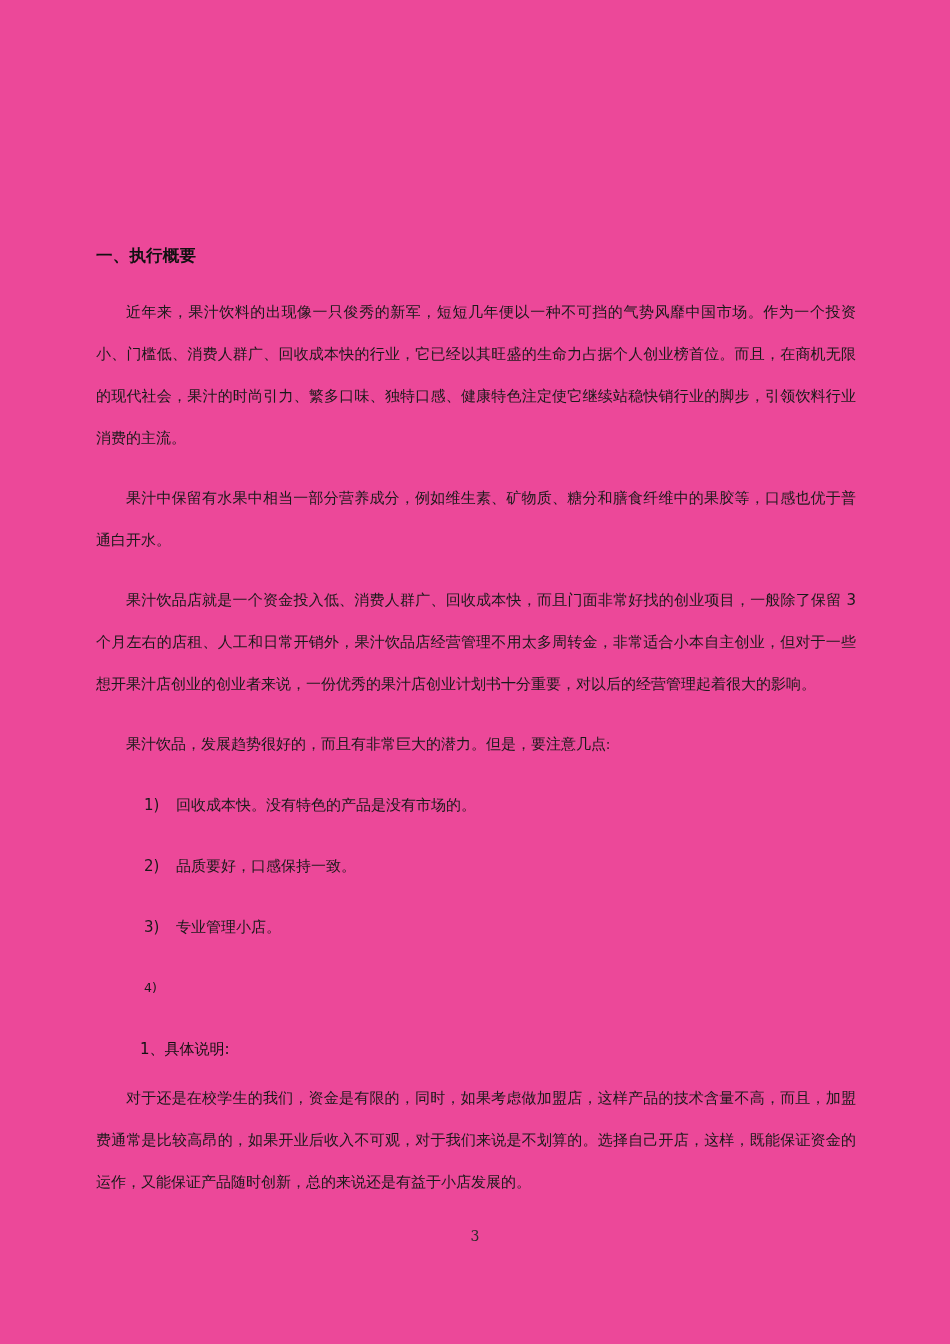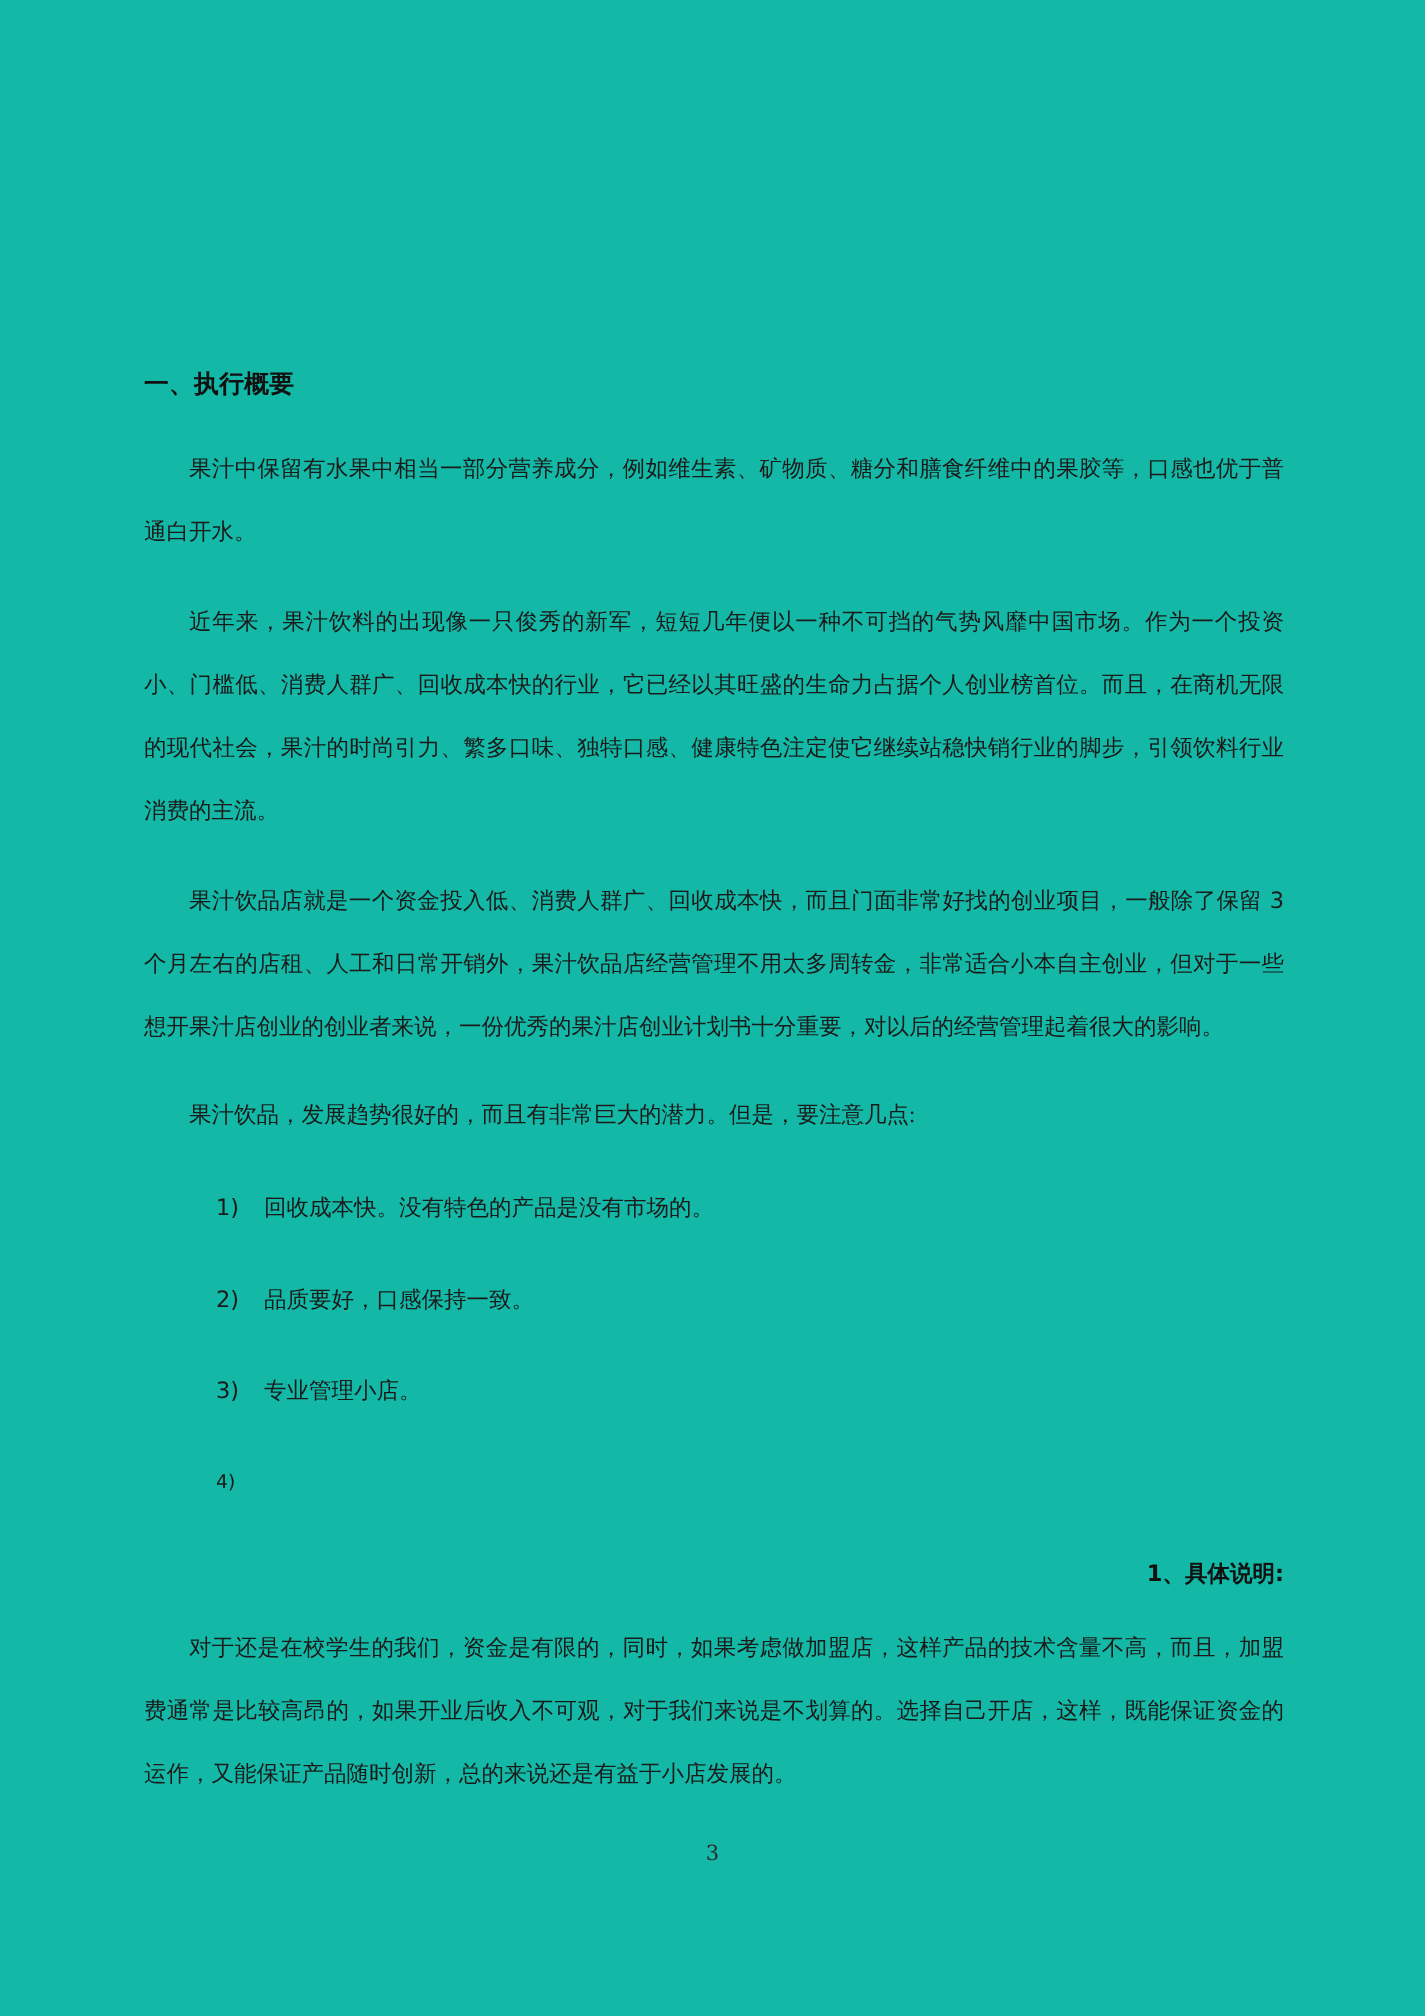--- a/index.html
+++ b/index.html
@@ -6,21 +6,21 @@
   html, body {
     margin: 0;
     padding: 0;
     background: #ffffff;
   }
 
   .page {
     position: relative;
     width: 950px;
     height: 1344px;
-    background: #14b8a6;
+    background: #ec4899;
     overflow: hidden;
     font-family: "DejaVu Sans", "Liberation Sans", sans-serif;
     color: #1a1a1a;
     -webkit-font-smoothing: antialiased;
   }
 
   .page-body {
     position: absolute;
     left: 96px;
     top: 0;
@@ -83,26 +83,25 @@
     font-size: 12.5px;
   }
 
   .list-item .item-text {
     flex: 1 1 auto;
   }
 
   
   .sub-heading {
     font-size: 15px;
-    font-weight: 700;
+    font-weight: 400;
     line-height: 40px;
     margin: 10px 0 8px 0;
     padding-left: 44px;
     color: #111111;
-    text-align: right;
   }
 
   .sub-heading.flush {
     padding-left: 0;
     margin-top: 16px;
   }
 
   
   .page-number {
     position: absolute;
@@ -119,23 +118,23 @@
 <body>
 
 <div class="page">
 
   <div class="page-body">
 
     <div class="top-spacer"></div>
 
     <h1 class="section-heading">一、执行概要</h1>
 
+    <p class="para">近年来，果汁饮料的出现像一只俊秀的新军，短短几年便以一种不可挡的气势风靡中国市场。作为一个投资小、门槛低、消费人群广、回收成本快的行业，它已经以其旺盛的生命力占据个人创业榜首位。而且，在商机无限的现代社会，果汁的时尚引力、繁多口味、独特口感、健康特色注定使它继续站稳快销行业的脚步，引领饮料行业消费的主流。</p>
+
     <p class="para">果汁中保留有水果中相当一部分营养成分，例如维生素、矿物质、糖分和膳食纤维中的果胶等，口感也优于普通白开水。</p>
-
-    <p class="para">近年来，果汁饮料的出现像一只俊秀的新军，短短几年便以一种不可挡的气势风靡中国市场。作为一个投资小、门槛低、消费人群广、回收成本快的行业，它已经以其旺盛的生命力占据个人创业榜首位。而且，在商机无限的现代社会，果汁的时尚引力、繁多口味、独特口感、健康特色注定使它继续站稳快销行业的脚步，引领饮料行业消费的主流。</p>
 
     <p class="para">果汁饮品店就是一个资金投入低、消费人群广、回收成本快，而且门面非常好找的创业项目，一般除了保留 3 个月左右的店租、人工和日常开销外，果汁饮品店经营管理不用太多周转金，非常适合小本自主创业，但对于一些想开果汁店创业的创业者来说，一份优秀的果汁店创业计划书十分重要，对以后的经营管理起着很大的影响。</p>
 
     <p class="para last-of-block">果汁饮品，发展趋势很好的，而且有非常巨大的潜力。但是，要注意几点:</p>
 
     <div class="list-block">
 
       <div class="list-item">
         <span class="marker">1)</span>
         <span class="item-text">回收成本快。没有特色的产品是没有市场的。</span>

